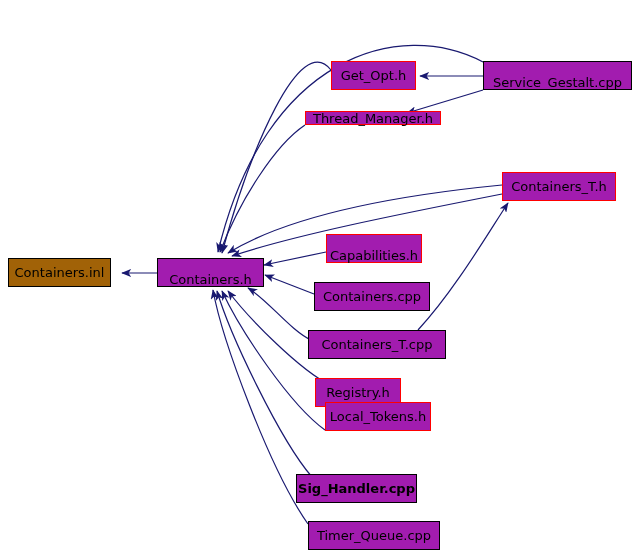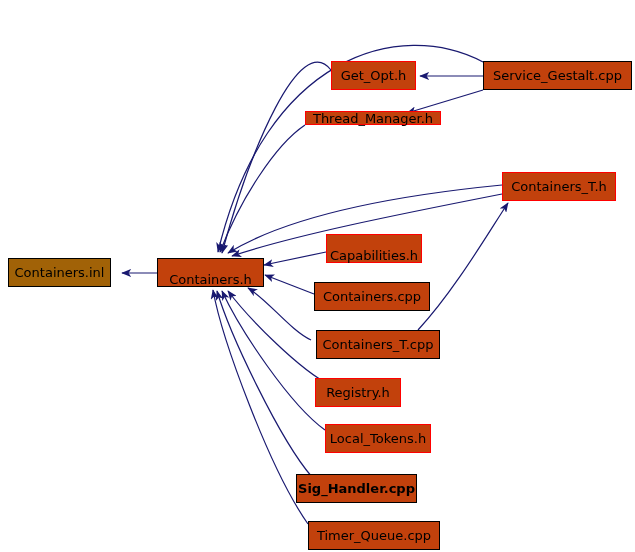--- a/index.html
+++ b/index.html
@@ -6,21 +6,21 @@
   html,body{margin:0;padding:0;background:#ffffff;}
   body{
     width:635px;height:552px;position:relative;overflow:hidden;
     font-family:"DejaVu Sans","Liberation Sans",sans-serif;
   }
   #graph{position:absolute;left:0;top:0;width:635px;height:552px;}
   svg.edges{position:absolute;left:0;top:0;width:635px;height:552px;}
   .node{
     position:absolute;box-sizing:border-box;
     display:flex;align-items:center;justify-content:center;
-    background:#c2410c;border:1px solid #000000;
+    background:#a21caf;border:1px solid #000000;
     font-size:13px;line-height:1;color:#000000;white-space:nowrap;
   }
   .node.red{border-color:#ff0000;}
   .node.current{background:#a16207;border-color:#000000;}
   .node-label{pointer-events:none;}
 </style>
 </head>
 <body>
 
 <div id="graph">
@@ -52,42 +52,42 @@
   <div id="node-layer">
       <div class="node current" style="left: 8px; top: 258px; width: 103px; height: 29px;">
         <span class="node-label">Containers.inl</span>
       </div>
       <div class="node" style="left: 157px; top: 258px; width: 107px; height: 29px; align-items: flex-end;">
         <span class="node-label">Containers.h</span>
       </div>
       <div class="node red" style="left: 331px; top: 61px; width: 85px; height: 29px;">
         <span class="node-label">Get_Opt.h</span>
       </div>
-      <div class="node" style="left: 483px; top: 61px; width: 149px; height: 29px;">
+      <div class="node" style="left: 483px; top: 61px; width: 149px; height: 29px; align-items: flex-end;">
         <span class="node-label">Service_Gestalt.cpp</span>
       </div>
       <div class="node red" style="left: 305px; top: 111px; width: 136px; height: 14px;">
         <span class="node-label">Thread_Manager.h</span>
       </div>
       <div class="node red" style="left: 502px; top: 172px; width: 114px; height: 29px;">
         <span class="node-label">Containers_T.h</span>
       </div>
       <div class="node red" style="left: 326px; top: 234px; width: 96px; height: 29px; align-items: flex-end;">
         <span class="node-label">Capabilities.h</span>
       </div>
       <div class="node" style="left: 314px; top: 282px; width: 116px; height: 29px;">
         <span class="node-label">Containers.cpp</span>
       </div>
-      <div class="node" style="left: 316px; top: 330px; width: 124px; height: 29px; align-items: center;">
+      <div class="node" style="left: 308px; top: 330px; width: 138px; height: 29px; align-items: center;">
         <span class="node-label">Containers_T.cpp</span>
       </div>
       <div class="node red" style="left: 315px; top: 378px; width: 86px; height: 29px;">
         <span class="node-label">Registry.h</span>
       </div>
-      <div class="node red" style="left: 325px; top: 424px; width: 106px; height: 29px;">
+      <div class="node red" style="left: 325px; top: 402px; width: 106px; height: 29px;">
         <span class="node-label">Local_Tokens.h</span>
       </div>
       <div class="node" style="left: 296px; top: 474px; width: 121px; height: 29px; font-weight: bold;">
         <span class="node-label">Sig_Handler.cpp</span>
       </div>
       <div class="node" style="left: 308px; top: 521px; width: 132px; height: 29px;">
         <span class="node-label">Timer_Queue.cpp</span>
       </div>
     </div>
 </div>

